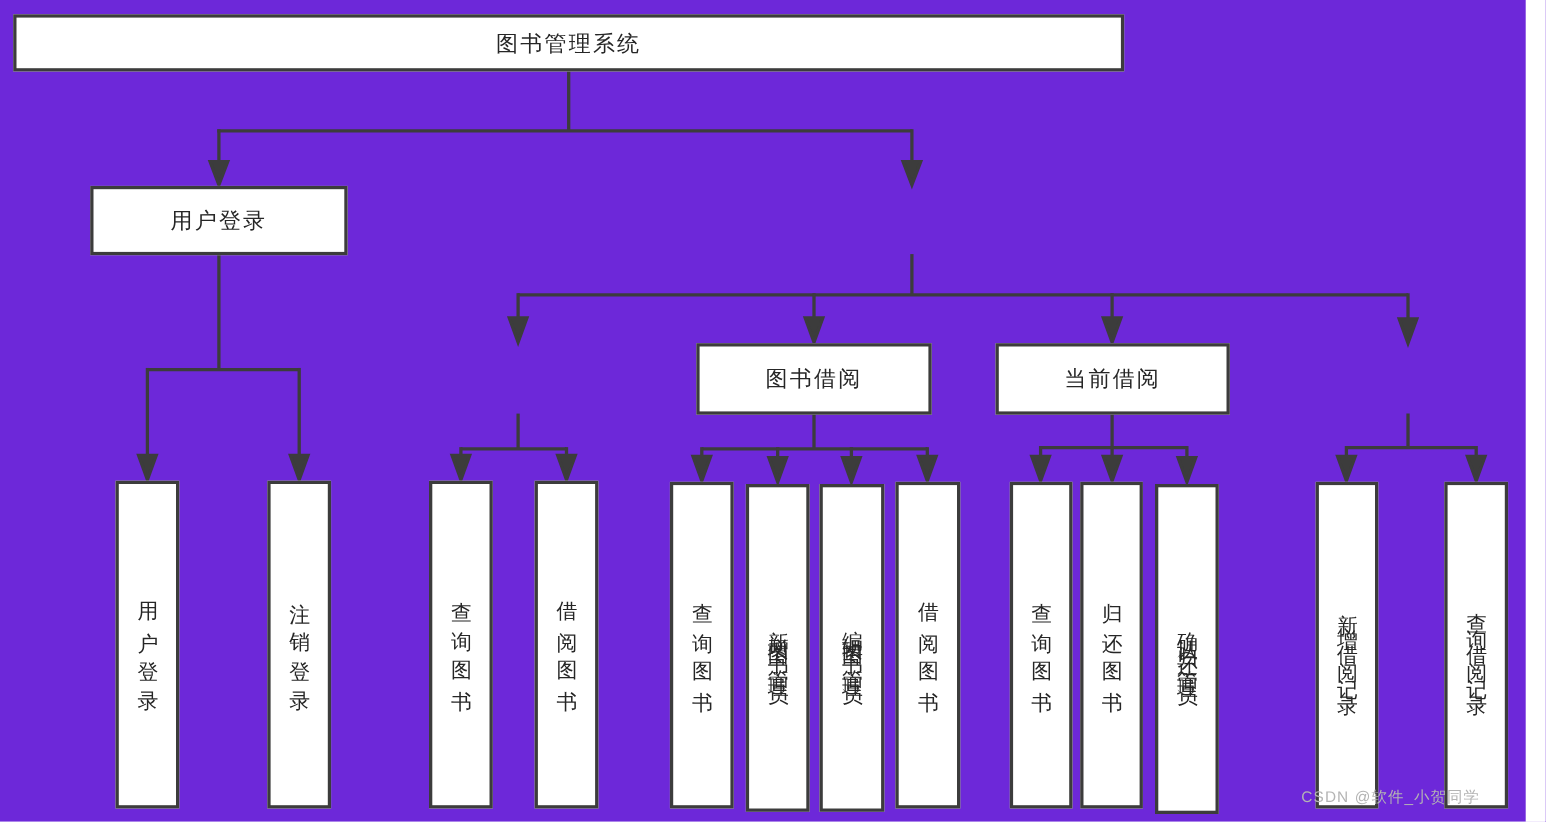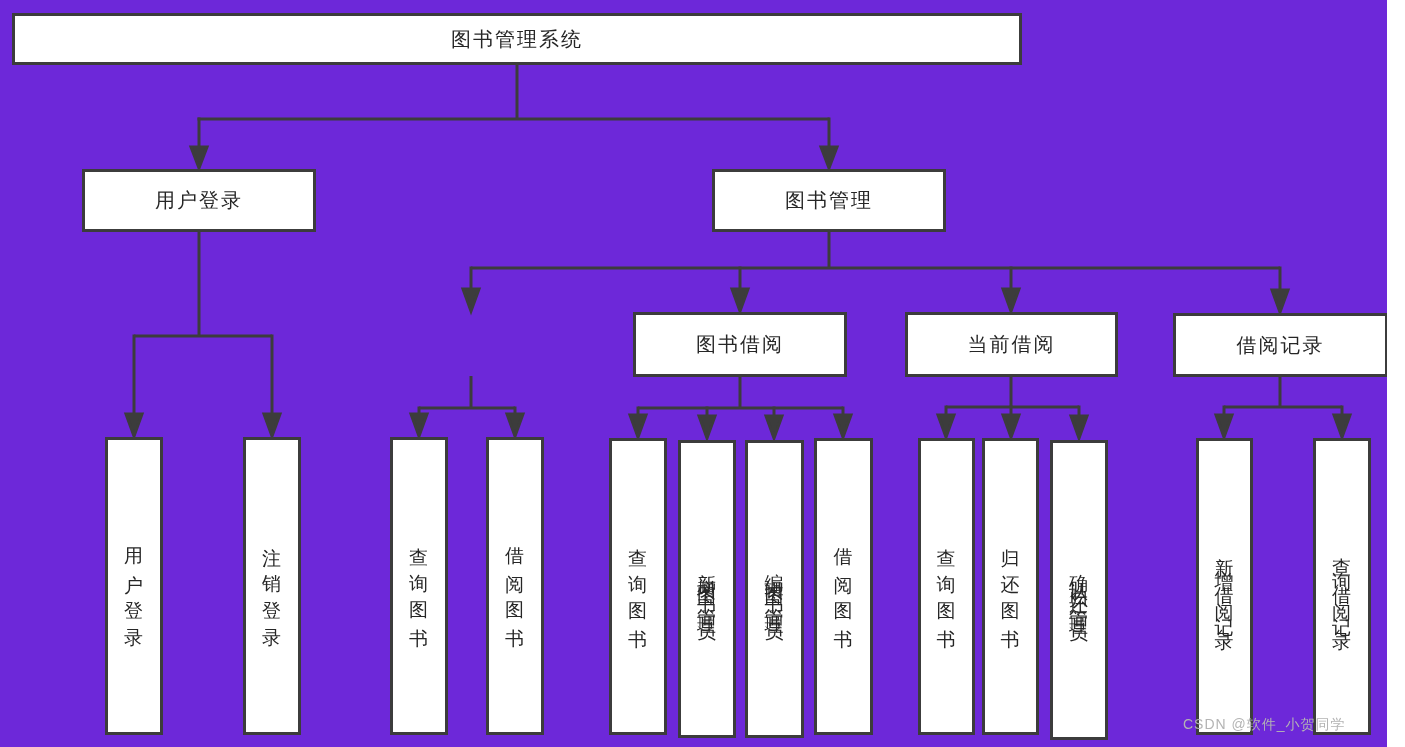--- a/index.html
+++ b/index.html
@@ -122,32 +122,26 @@
     </g>
   </svg>
 
   <div class="node hbox" style="left:12px;top:13px;width:1010px;height:52px;">
     <span>图书管理系统</span>
   </div>
 
   <div class="node hbox" style="left:82px;top:169px;width:234px;height:63px;">
     <span>用户登录</span>
   </div>
-  <div class="node hbox" style="left:712px;top:169px;width:234px;height:63px;">
-    <span>图书管理</span>
-  </div>
 
   <div class="node hbox" style="left:633px;top:312px;width:214px;height:65px;">
     <span>图书借阅</span>
   </div>
   <div class="node hbox" style="left:905px;top:312px;width:213px;height:65px;">
     <span>当前借阅</span>
-  </div>
-  <div class="node hbox" style="left:1173px;top:313px;width:215px;height:64px;">
-    <span>借阅记录</span>
   </div>
 
   <div class="node vbox ls4" style="left:105px;top:437px;width:58px;height:298px;">
     <span>用户登录</span>
   </div>
   <div class="node vbox ls4" style="left:243px;top:437px;width:58px;height:298px;">
     <span>注销登录</span>
   </div>
 
   <div class="node vbox ls4" style="left:390px;top:437px;width:58px;height:298px;">

